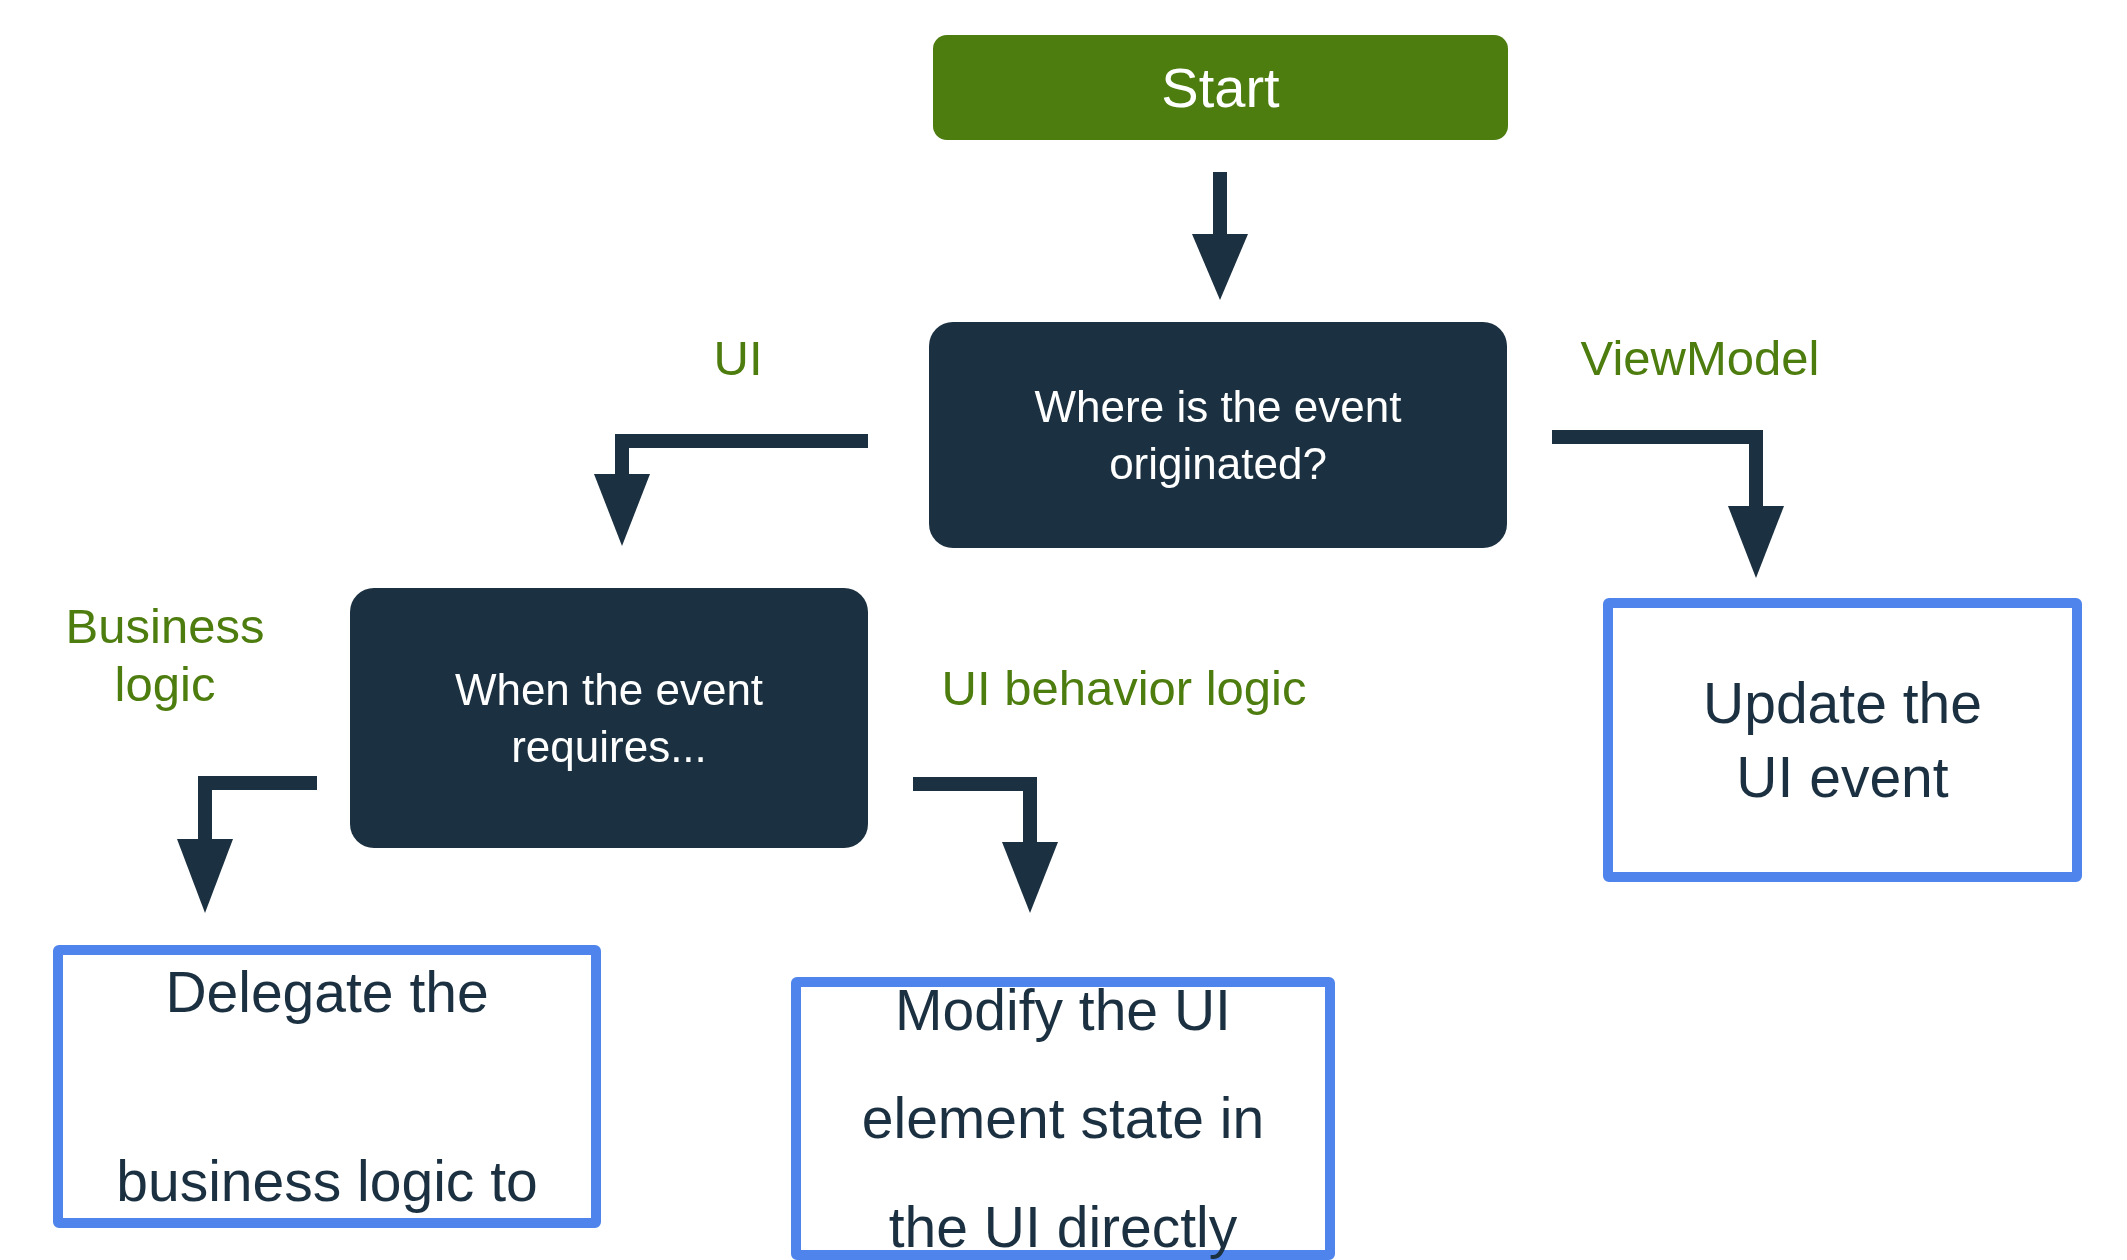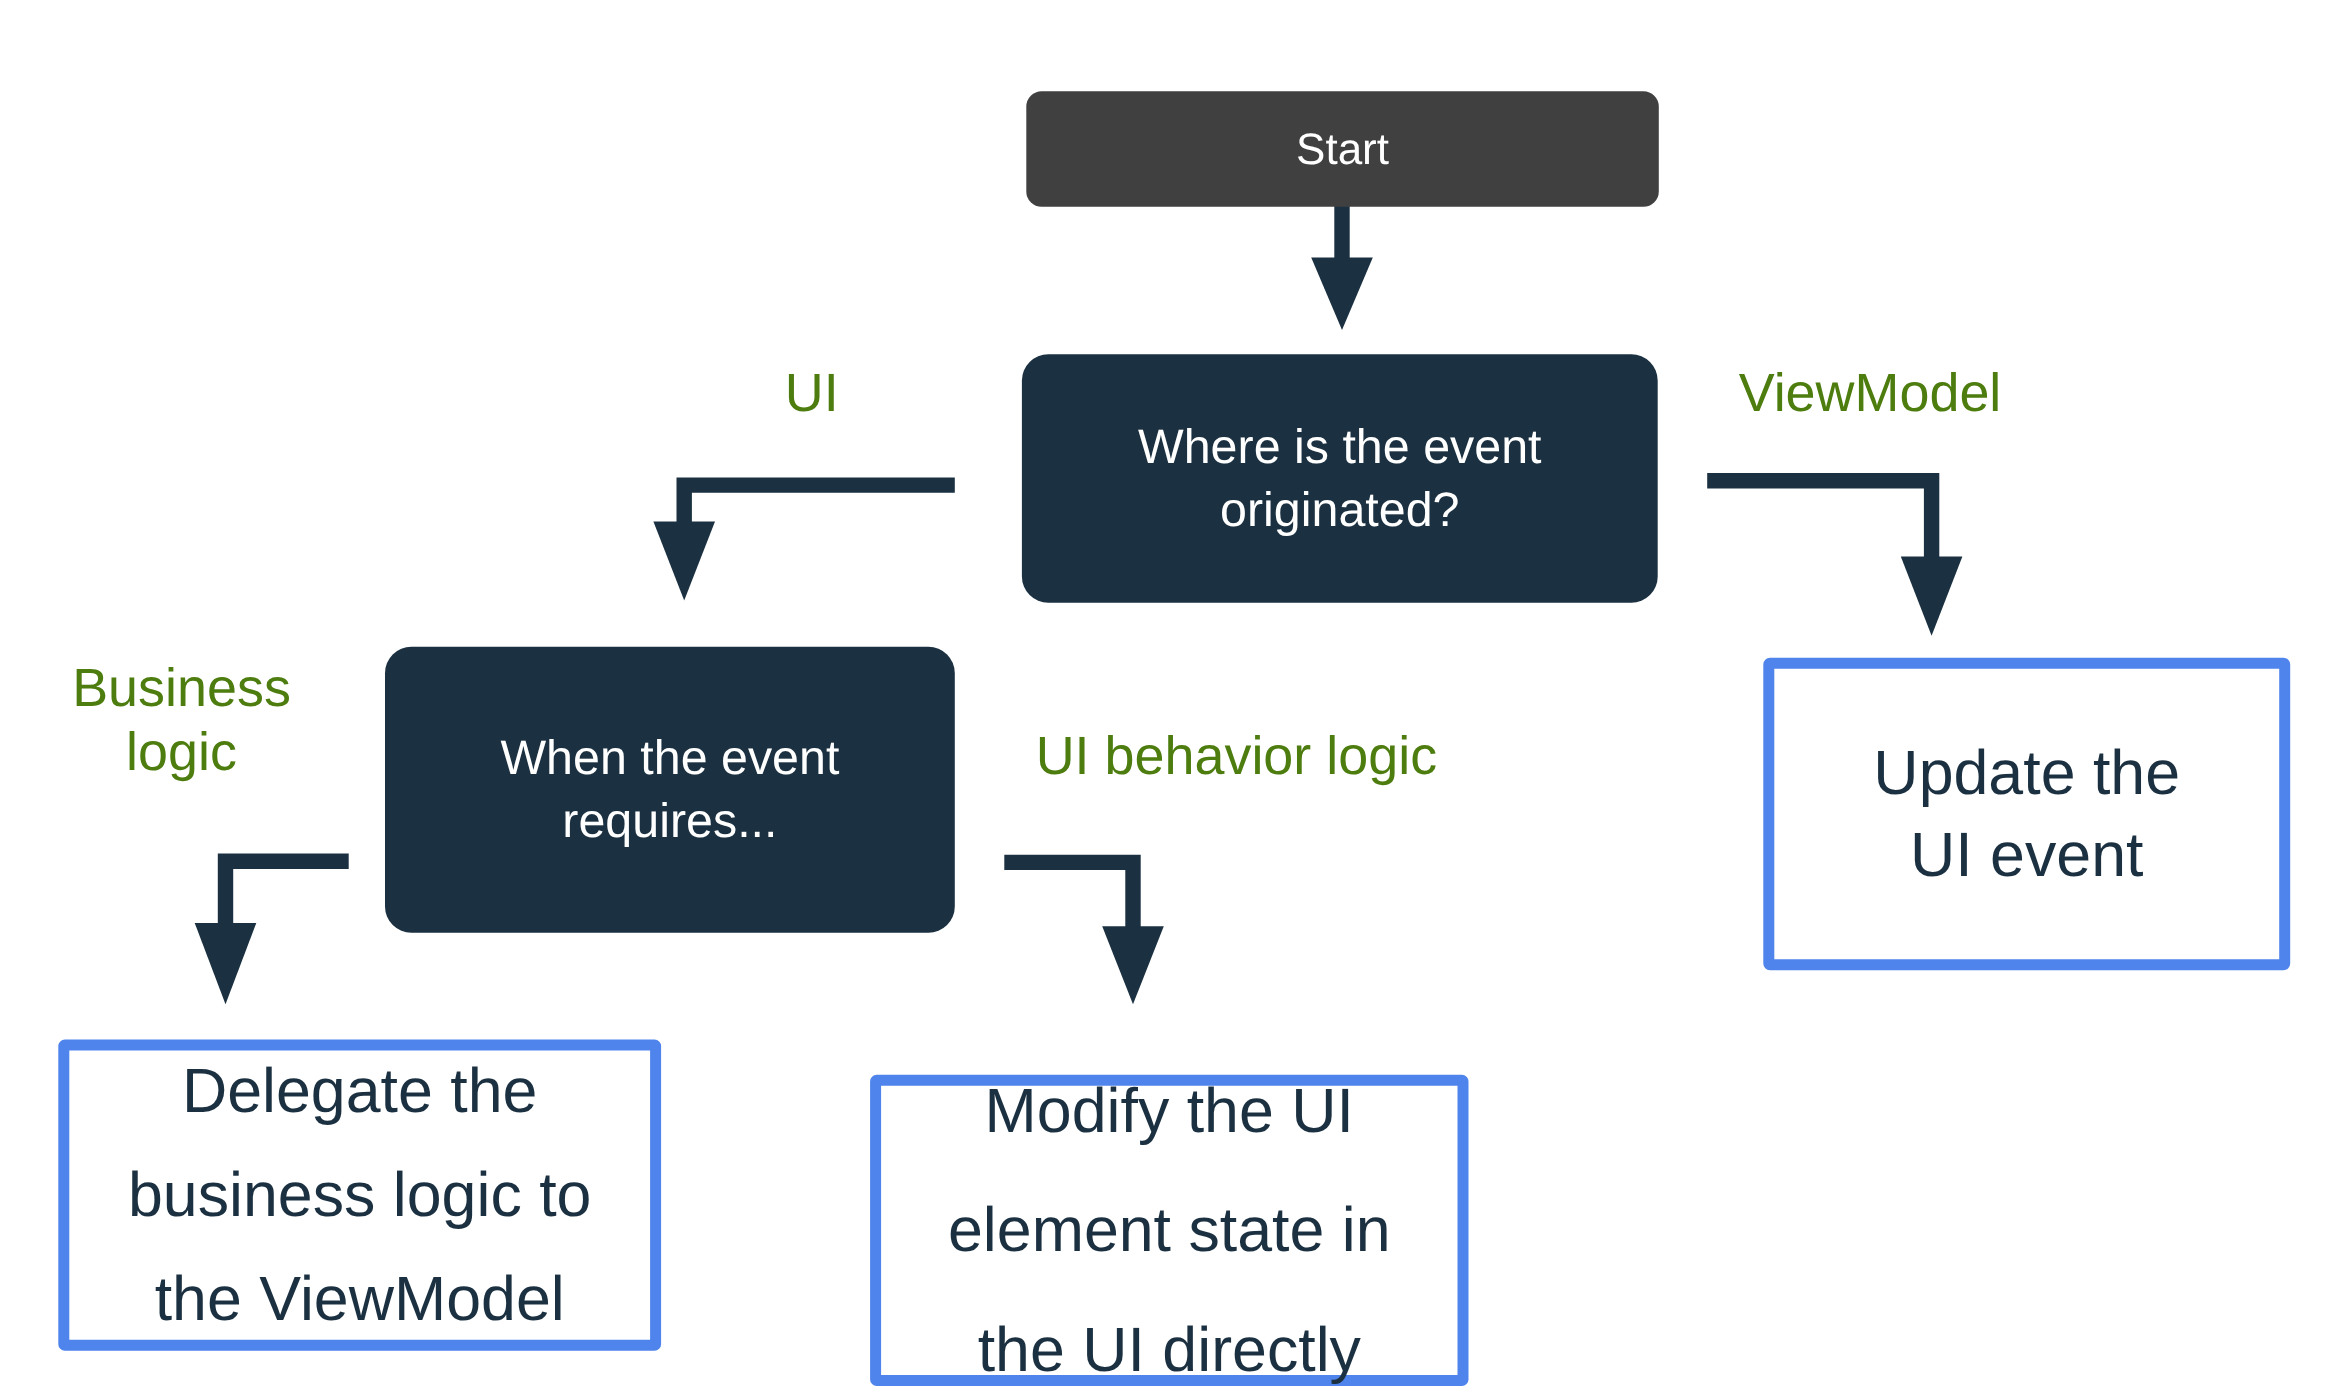--- a/index.html
+++ b/index.html
@@ -19,26 +19,25 @@
     position: absolute;
     display: flex;
     flex-direction: column;
     align-items: center;
     justify-content: center;
     text-align: center;
     box-sizing: border-box;
   }
   .node-start {
     left: 933px; top: 35px; width: 575px; height: 105px;
-    background: #404040;
+    background: #4d7c0f;
     border-radius: 14px;
     color: #ffffff;
-    font-size: 40px;
+    font-size: 56px;
     line-height: 1.25;
-    margin-top: 48px;
   }
   .node-decision {
     background: #1B3040;
     border-radius: 24px;
     color: #ffffff;
     font-size: 44px;
     line-height: 1.3;
   }
   #node-where {
     left: 929px; top: 322px; width: 578px; height: 226px;
@@ -134,21 +133,20 @@
   </div>
 
   <div class="node node-action" id="node-update">
     <span>Update the</span>
     <span>UI event</span>
   </div>
 
   <div class="node node-action" id="node-delegate">
     <span>Delegate the</span>
     <span>business logic to</span>
-    <span>the ViewModel</span>
   </div>
 
   <div class="node node-action" id="node-modify">
     <span>Modify the UI</span>
     <span>element state in</span>
     <span>the UI directly</span>
   </div>
 
   <div class="edge-label" id="label-ui">UI</div>
 

